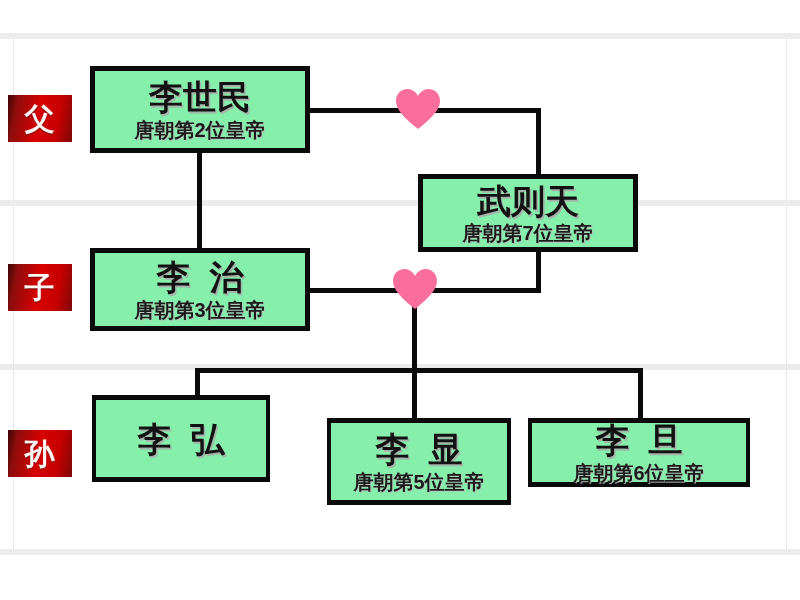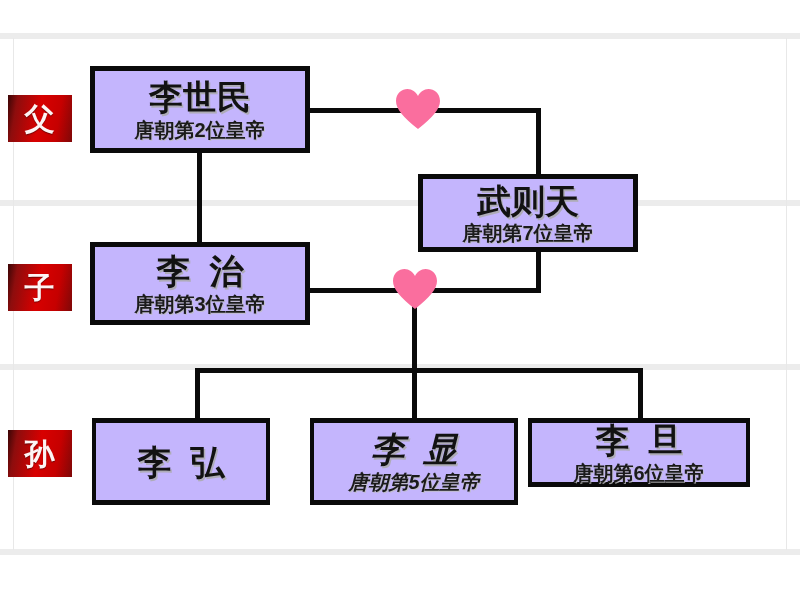--- a/index.html
+++ b/index.html
@@ -44,21 +44,21 @@
     font-weight: 700;
     letter-spacing: 1px;
     line-height: 1;
     text-shadow: 0 1px 1px rgba(0,0,0,0.45);
   }
 
   
   .node {
     position: absolute;
     box-sizing: border-box;
-    background: #c4b5fd;
+    background: #86efac;
     border: 5px solid #0a0a0a;
     display: flex;
     flex-direction: column;
     align-items: center;
     justify-content: center;
     padding-top: 2px;
   }
   .node .name {
     font-size: 34px;
     font-weight: 700;
@@ -140,30 +140,30 @@
   <div class="node" style="left:90px; top:66px; width:220px; height:87px;">
     <div class="name">李世民</div>
     <div class="sub">唐朝第2位皇帝</div>
   </div>
 
   <div class="node" style="left:418px; top:174px; width:220px; height:78px;">
     <div class="name">武则天</div>
     <div class="sub">唐朝第7位皇帝</div>
   </div>
 
-  <div class="node" style="left:90px; top:242px; width:220px; height:83px;">
+  <div class="node" style="left:90px; top:248px; width:220px; height:83px;">
     <div class="name sp">李  治</div>
     <div class="sub">唐朝第3位皇帝</div>
   </div>
 
-  <div class="node gs" style="left:92px; top:418px; width:178px; height:87px;">
+  <div class="node gs" style="left:92px; top:395px; width:178px; height:87px;">
     <div class="name sp">李  弘</div>
   </div>
 
-  <div class="node gs" style="left:310px; top:418px; width:208px; height:87px;font-style:italic;">
+  <div class="node gs" style="left:327px; top:418px; width:184px; height:87px;">
     <div class="name sp">李  显</div>
     <div class="sub">唐朝第5位皇帝</div>
   </div>
 
   <div class="node gs" style="left:528px; top:418px; width:222px; height:69px;">
     <div class="name sp">李  旦</div>
     <div class="sub">唐朝第6位皇帝</div>
   </div>
 
   <div class="heart" style="left:395px; top:88px;">

